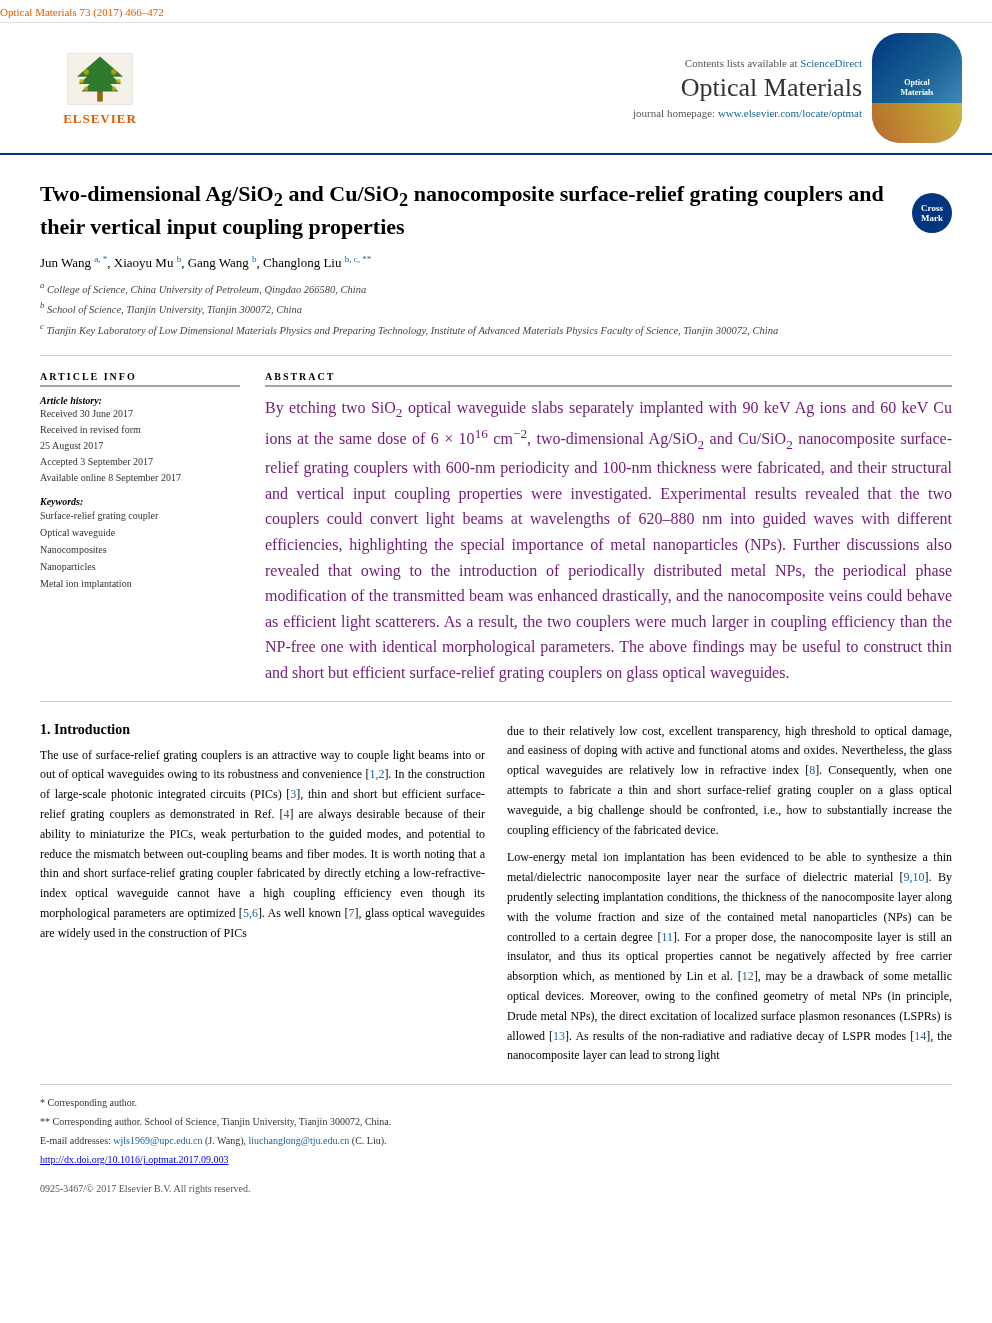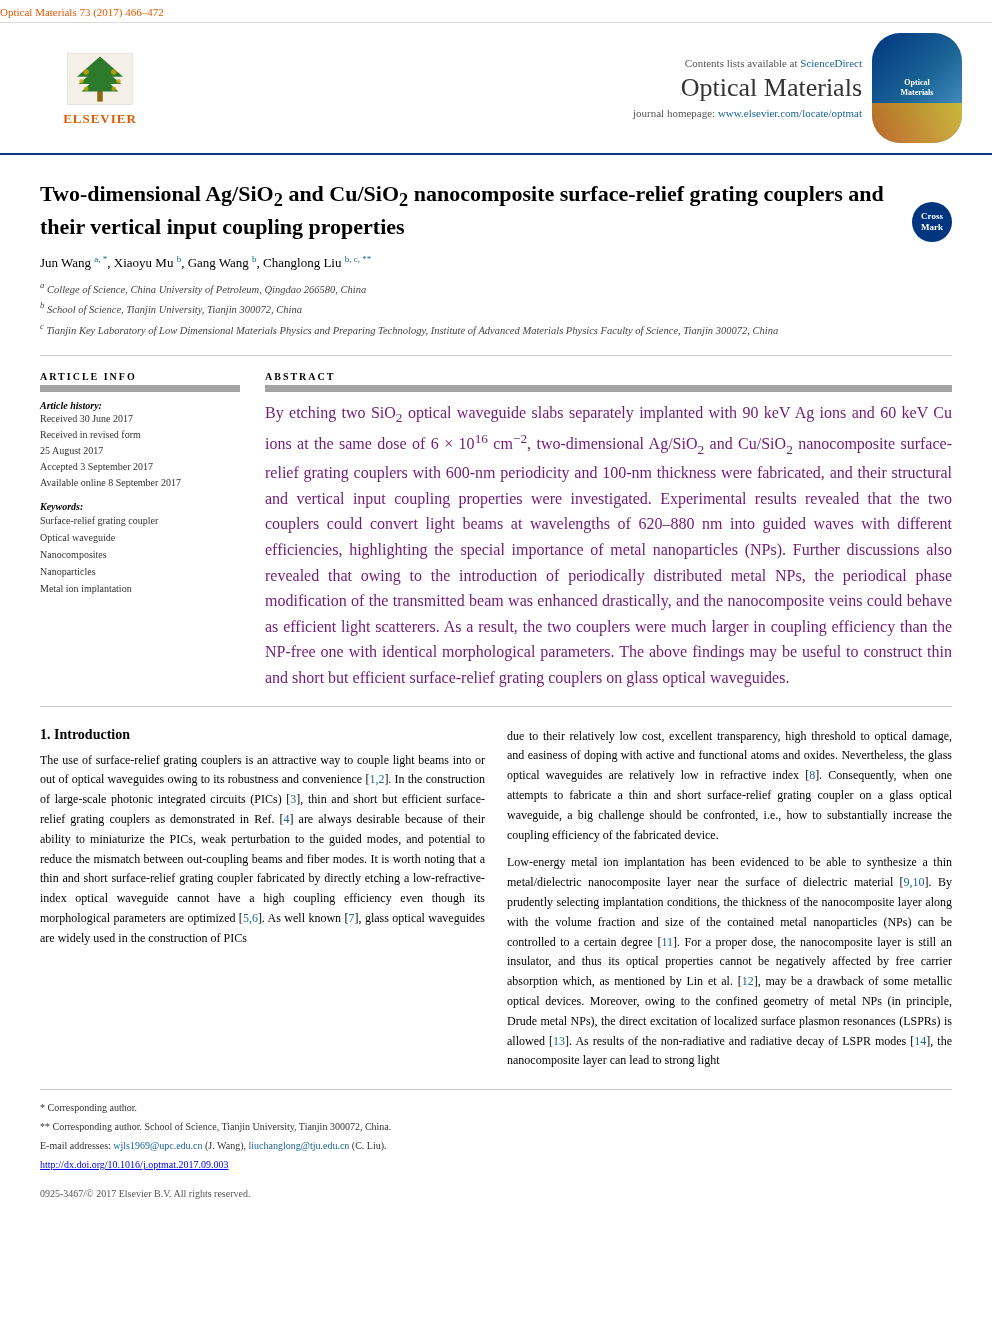--- a/index.html
+++ b/index.html
@@ -129,21 +129,21 @@
       padding: 25px 0 15px;
       border-bottom: 1px solid #ccc;
     }
     .article-title {
       font-size: 22px;
       font-weight: bold;
       color: #000;
       line-height: 1.3;
       margin-bottom: 12px;
       display: flex;
-      align-items: flex-end;
+      align-items: center;
       gap: 15px;
     }
     .article-title-text {
       flex: 1;
     }
     .crossmark-badge {
       width: 40px;
       height: 40px;
       margin-top: 5px;
       flex-shrink: 0;
@@ -198,21 +198,21 @@
 
     
     .section-header {
       font-size: 10px;
       font-weight: bold;
       letter-spacing: 2px;
       text-transform: uppercase;
       color: #000;
       margin-bottom: 8px;
       padding-bottom: 3px;
-      border-bottom: 7px solid #a3a3a3;
+      border-bottom: 2px solid #a3a3a3;
     }
     .article-info-group {
       margin-bottom: 8px;
     }
     .article-info-label {
       font-size: 10px;
       font-style: italic;
       font-weight: bold;
       color: #000;
     }

